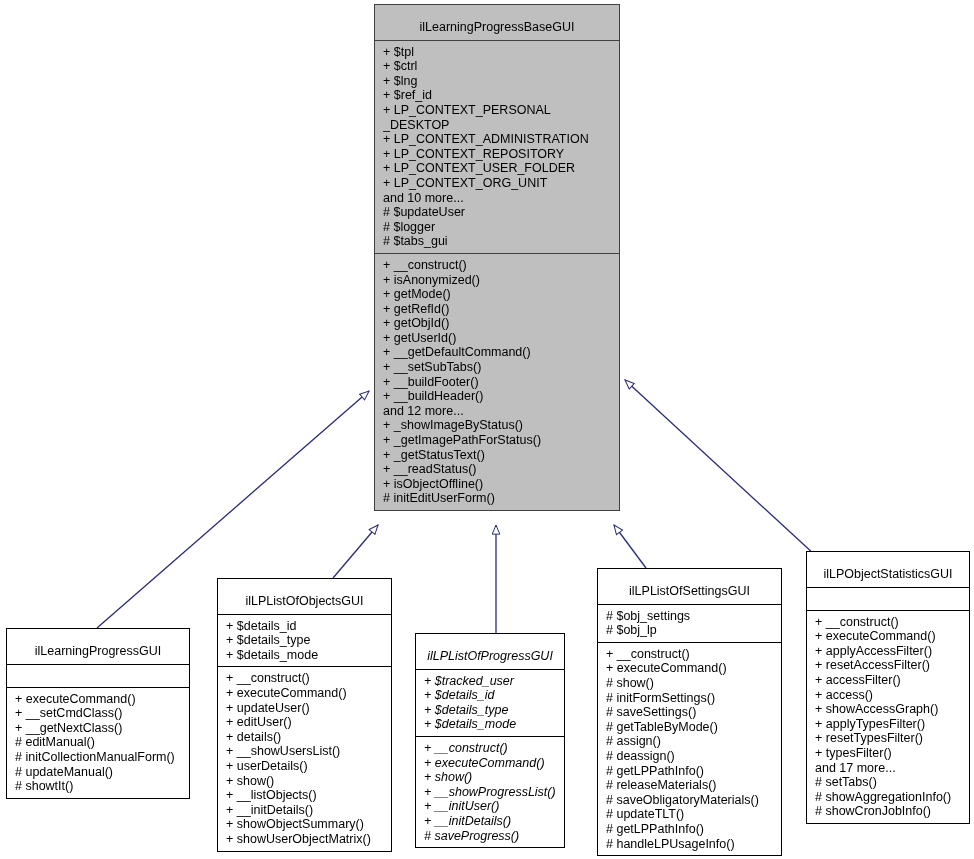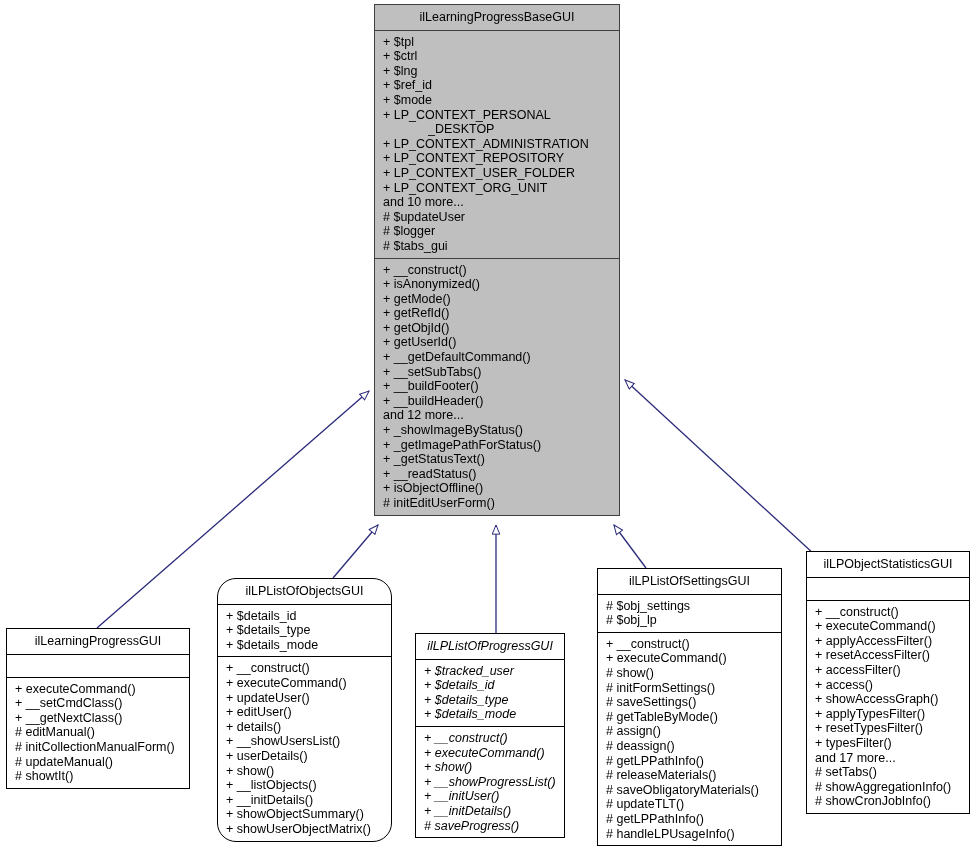--- a/index.html
+++ b/index.html
@@ -35,21 +35,21 @@
     font-size: 12.5px;
     line-height: 14.6px;
     color: #000000;
   }
   .uml-class.base {
     background: #bfbfbf;
     border: 1px solid #404040;
   }
   .cls-title {
     text-align: center;
-    padding: 5px 4px 5px 4px;
+    padding: 15px 4px 5px 4px;
     font-size: 12.5px;
     white-space: nowrap;
     overflow: hidden;
   }
   .cls-sep {
     border-top: 1px solid #000000;
     height: 0;
     font-size: 0;
     line-height: 0;
   }
@@ -63,21 +63,20 @@
     height: 22px;
     padding: 0;
   }
   .member {
     white-space: nowrap;
     overflow: hidden;
     text-overflow: clip;
   }
   .cont {
     white-space: nowrap;
-    margin-left: 45px;
   }
 </style>
 </head>
 <body>
 
 <div id="diagram">
 
   <svg id="edges" viewBox="0 0 974 859" width="974" height="859" xmlns="http://www.w3.org/2000/svg">
     <defs>
       <marker id="hollowTri" viewBox="0 0 12 10" refX="11" refY="5" markerWidth="11" markerHeight="9" orient="auto-start-reverse" markerUnits="userSpaceOnUse">
@@ -107,21 +106,20 @@
   </svg>
 
   <div class="uml-class base" id="cls-base" style="left:374px; top:4px; width:246px;">
     <div class="cls-title">ilLearningProgressBaseGUI</div>
     <div class="cls-sep"></div>
     <div class="cls-section">
       <div class="member">+ $tpl</div>
       <div class="member">+ $ctrl</div>
       <div class="member">+ $lng</div>
       <div class="member">+ $ref_id</div>
-      <div class="member">+ $mode</div>
       <div class="member">+ LP_CONTEXT_PERSONAL</div>
       <div class="member cont">_DESKTOP</div>
       <div class="member">+ LP_CONTEXT_ADMINISTRATION</div>
       <div class="member">+ LP_CONTEXT_REPOSITORY</div>
       <div class="member">+ LP_CONTEXT_USER_FOLDER</div>
       <div class="member">+ LP_CONTEXT_ORG_UNIT</div>
       <div class="member">and 10 more...</div>
       <div class="member"># $updateUser</div>
       <div class="member"># $logger</div>
       <div class="member"># $tabs_gui</div>
@@ -157,21 +155,21 @@
       <div class="member">+ executeCommand()</div>
       <div class="member">+ __setCmdClass()</div>
       <div class="member">+ __getNextClass()</div>
       <div class="member"># editManual()</div>
       <div class="member"># initCollectionManualForm()</div>
       <div class="member"># updateManual()</div>
       <div class="member"># showtIt()</div>
     </div>
   </div>
 
-  <div class="uml-class" id="cls-objects" style="left:217px; top:578px; width:175px;border-radius:19px;">
+  <div class="uml-class" id="cls-objects" style="left:217px; top:578px; width:175px;">
     <div class="cls-title">ilLPListOfObjectsGUI</div>
     <div class="cls-sep"></div>
     <div class="cls-section">
       <div class="member">+ $details_id</div>
       <div class="member">+ $details_type</div>
       <div class="member">+ $details_mode</div>
     </div>
     <div class="cls-sep"></div>
     <div class="cls-section">
       <div class="member">+ __construct()</div>

